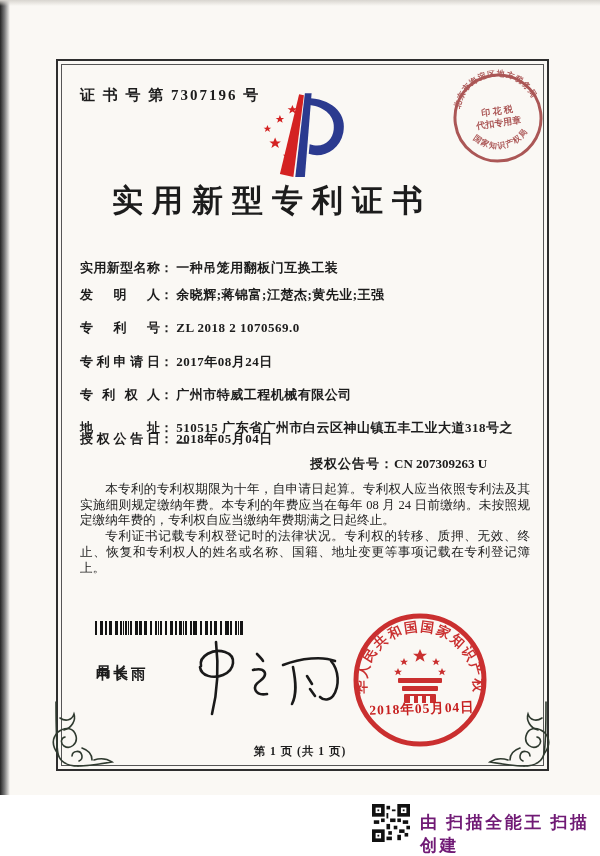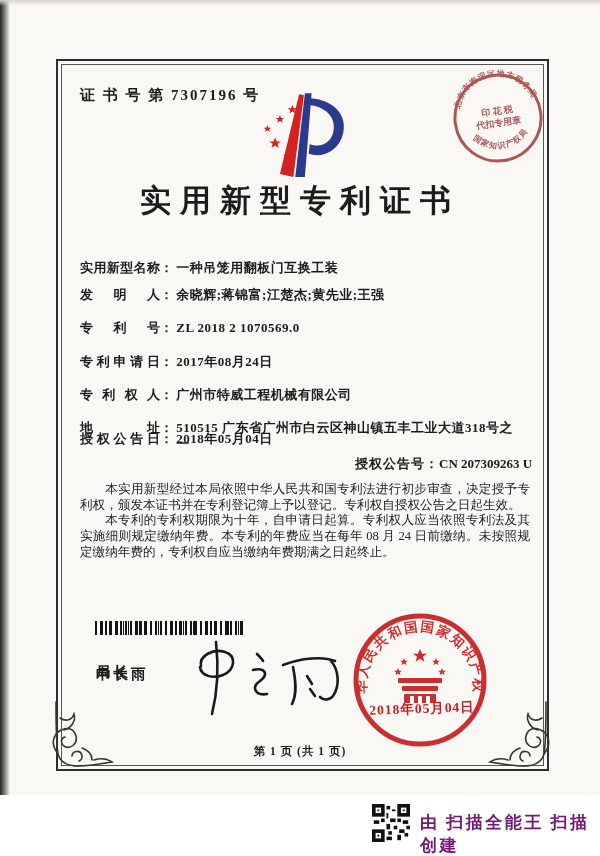--- a/index.html
+++ b/index.html
@@ -21,32 +21,32 @@
   .frame-inner{position:absolute;left:3px;top:3px;right:3px;bottom:3px;border:1px solid #555;}
 
   .flourish{position:absolute;width:74px;height:74px;}
   .flourish.bl{left:48px;top:698px;}
   .flourish.br{left:480px;top:698px;transform:scaleX(-1);}
 
   .cert-no{position:absolute;left:80px;top:86px;font-size:15px;font-weight:bold;letter-spacing:2px;}
 
   .logo{position:absolute;left:254px;top:92px;width:96px;height:92px;}
 
-  .title{position:absolute;left:0;top:180px;width:600px;text-align:center;
+  .title{position:absolute;left:0;top:180px;width:544px;text-align:center;
     font-size:31px;font-weight:bold;letter-spacing:9px;}
 
   .row{position:absolute;left:80px;width:450px;font-size:13px;font-weight:bold;line-height:16px;}
   .row .label{display:inline-block;width:80px;text-align:justify;text-align-last:justify;vertical-align:top;}
   .row .colon{display:inline-block;vertical-align:top;}
   .row .value{display:inline-block;vertical-align:top;max-width:352px;letter-spacing:.5px;}
   .row-name{top:260px;} .row-inventors{top:287px;} .row-patent-no{top:320px;}
   .row-filing{top:354px;} .row-patentee{top:387px;} .row-address{top:420px;}
   .row-grant{top:431px;}
   .grant-no{position:absolute;left:310px;top:455px;font-size:13px;font-weight:bold;}
-  .grant-no .label-plain{letter-spacing:1px;margin-left:45px;}
+  .grant-no .label-plain{letter-spacing:1px;}
 
   .paragraphs{position:absolute;left:80px;top:482px;width:450px;
     font-size:12.6px;line-height:15.7px;text-align:justify;color:#222;}
   .paragraphs p{margin:0;text-indent:2em;font-weight:500;}
 
   .barcode{position:absolute;left:95px;top:621px;width:150px;height:14px;
     background:
       repeating-linear-gradient(90deg,#141414 0 2px,rgba(0,0,0,0) 2px 5px),
       repeating-linear-gradient(90deg,#141414 0 1px,rgba(0,0,0,0) 1px 7px),
       repeating-linear-gradient(90deg,#141414 0 1px,rgba(0,0,0,0) 1px 11px);}
@@ -145,22 +145,22 @@
 </div>
 <div class="row row-grant">
   <span class="label">授权公告日</span><span class="colon">：</span>
   <span class="value">2018年05月04日</span>
 </div>
 <div class="grant-no">
   <span class="label-plain">授权公告号：</span><span class="value">CN 207309263 U</span>
 </div>
 
 <div class="paragraphs">
-  <p>本实用新型经过本局依照中华人民共和国专利法进行初步审查，决定授予专利权，颁发本证书并在专利登记簿上予以登记。专利权自授权公告之日起生效。</p>
   <p>本专利的专利权期限为十年，自申请日起算。专利权人应当依照专利法及其实施细则规定缴纳年费。本专利的年费应当在每年 08 月 24 日前缴纳。未按照规定缴纳年费的，专利权自应当缴纳年费期满之日起终止。</p>
+  <p>专利证书记载专利权登记时的法律状况。专利权的转移、质押、无效、终止、恢复和专利权人的姓名或名称、国籍、地址变更等事项记载在专利登记簿上。</p>
 </div>
 
 <div class="barcode"></div>
 
 <div class="signer-title">局长</div>
 <div class="signer-name">申长雨</div>
 
 <svg class="signature" viewBox="0 0 180 115">
   <g fill="none" stroke="#1a1a1a" stroke-width="2.6" stroke-linecap="round">
     <path d="M18,32 C16,22 30,14 42,18 C54,22 52,36 40,41 C30,45 18,42 17,33"></path>

